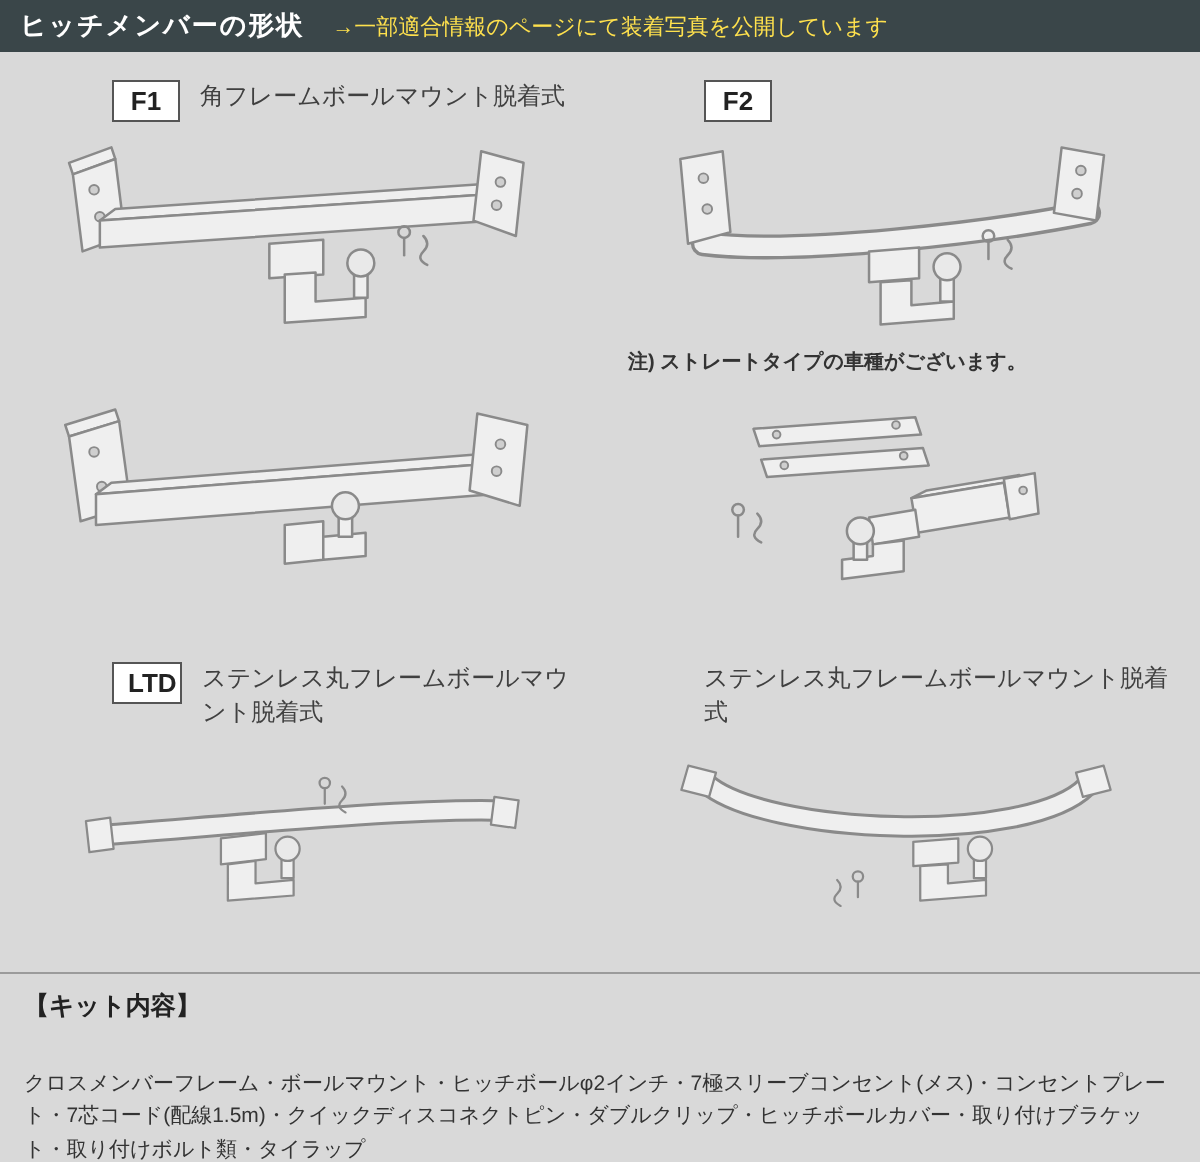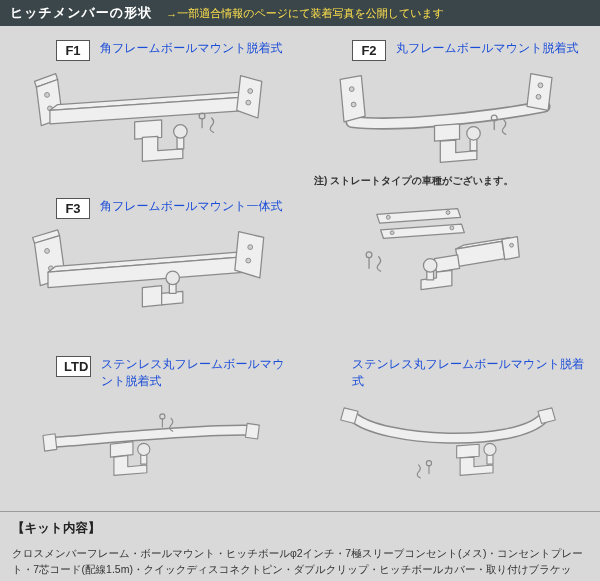--- a/index.html
+++ b/index.html
@@ -20,37 +20,37 @@
     display:grid; grid-template-columns:1fr 1fr;
     padding:6px 4px 0 4px;
   }
   .cell { padding:8px 8px 2px 8px; }
   .cell-head { display:flex; align-items:flex-start; gap:10px; margin-bottom:4px;margin-left:44px; }
   .code {
     display:inline-block; background:#ffffff; border:1px solid #555;
     padding:2px 7px; min-width:34px; text-align:center;
     font-weight:bold; font-size:13px; color:#222;
   }
-  .label { font-size:12px; color:#1d4ed8; }
+  .label { font-size:12px; color:#404040; }
   .drawing { display:flex; justify-content:center; align-items:center; }
   .drawing.r12 { height:106px; }
   .drawing.r3  { height:90px; }
   .cell-note { font-size:10px; color:#333; margin:3px 0 0 6px; height:14px;font-weight:bold; }
   
   .pl   { fill:#efefef; stroke:#8a8a8a; stroke-width:1.3; stroke-linejoin:round; }
   .hole { fill:#cfcfcf; stroke:#8a8a8a; stroke-width:1; }
   .ball { fill:#e9e9e9; stroke:#8a8a8a; stroke-width:1.3; }
   .tube-o { fill:none; stroke:#8a8a8a; stroke-width:13; stroke-linecap:round; }
   .tube-i { fill:none; stroke:#efefef; stroke-width:9.5; stroke-linecap:round; }
   .hw   { fill:none; stroke:#8a8a8a; stroke-width:1.3; stroke-linecap:round; }
   .kit {
     margin-top:8px; border-top:1px solid #9b9b9b;
     padding:8px 12px 0 12px;
   }
-  .kit-heading { font-size:12.5px; font-weight:bold; color:#222; margin-bottom:8px; }
+  .kit-heading { font-size:12.5px; font-weight:bold; color:#222; margin-bottom:22px; }
   .kit-text { font-size:10.5px; line-height:1.55; color:#333; }
 </style>
 </head>
 <body>
 
 <div class="header">
   <span class="title">ヒッチメンバーの形状</span>
   <span class="subtitle">→一部適合情報のページにて装着写真を公開しています</span>
 </div>
 
@@ -80,21 +80,20 @@
         <path class="hw" d="M192 55 L192 64"></path>
         <path class="hw" d="M202 54 q4 4 0 8 q-4 4 2 7"></path>
       </svg>
     </div>
     <div class="cell-note"></div>
   </div>
 
   <div class="cell">
     <div class="cell-head">
       <span class="code">F2</span>
-      <span class="label">丸フレームボールマウント脱着式</span>
     </div>
     <div class="drawing r12">
       <svg width="280" height="104" viewBox="0 0 280 108">
         <path class="tube-o" d="M40 58 C 90 64, 190 52, 240 42"></path>
         <path class="tube-i" d="M40 58 C 90 64, 190 52, 240 42"></path>
         <path class="pl" d="M28 14 L50 10 L54 52 L32 58 Z"></path>
         <circle class="hole" cx="40" cy="24" r="2.5"></circle>
         <circle class="hole" cx="42" cy="40" r="2.5"></circle>
         <path class="pl" d="M226 8 L248 12 L244 46 L222 42 Z"></path>
         <circle class="hole" cx="236" cy="20" r="2.5"></circle>
@@ -105,24 +104,20 @@
         <circle class="ball" cx="166.5" cy="70" r="7"></circle>
         <circle class="hw" cx="188" cy="54" r="3"></circle>
         <path class="hw" d="M188 57 L188 66"></path>
         <path class="hw" d="M198 56 q4 4 0 8 q-4 4 2 7"></path>
       </svg>
     </div>
     <div class="cell-note">注) ストレートタイプの車種がございます。</div>
   </div>
 
   <div class="cell">
-    <div class="cell-head">
-      <span class="code">F3</span>
-      <span class="label">角フレームボールマウント一体式</span>
-    </div>
     <div class="drawing r12">
       <svg width="280" height="104" viewBox="0 0 280 108">
         <path class="pl" d="M18 20 L44 12 L42 6 L16 14 Z"></path>
         <path class="pl" d="M18 20 L44 12 L50 56 L24 64 Z"></path>
         <circle class="hole" cx="31" cy="28" r="2.5"></circle>
         <circle class="hole" cx="35" cy="46" r="2.5"></circle>
         <path class="pl" d="M32 50 L238 34 L246 28 L40 44 Z"></path>
         <path class="pl" d="M32 50 L238 34 L238 50 L32 66 Z"></path>
         <path class="pl" d="M230 8 L256 14 L252 56 L226 48 Z"></path>
         <circle class="hole" cx="242" cy="24" r="2.5"></circle>

